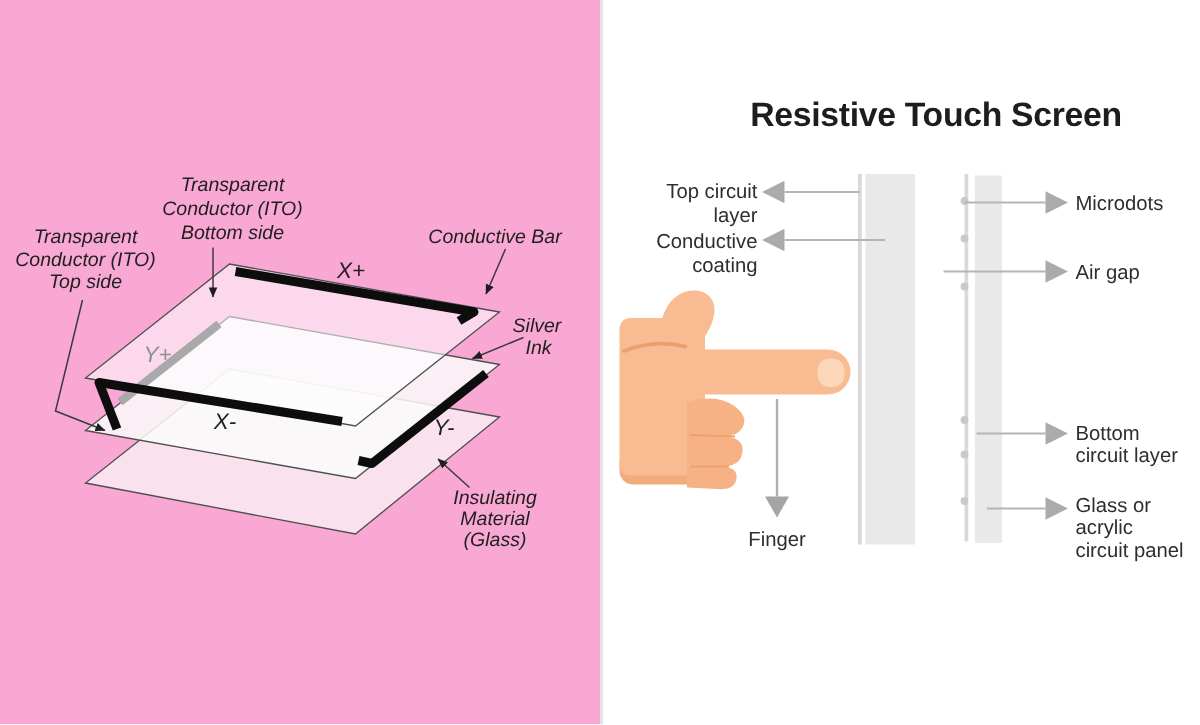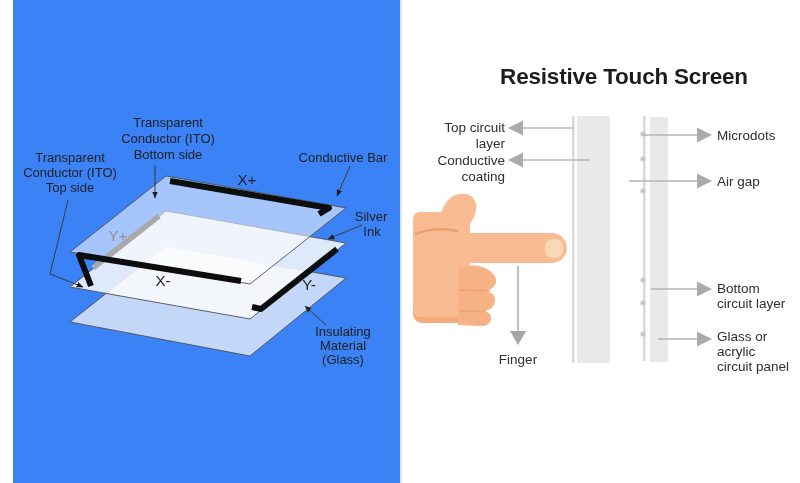--- a/index.html
+++ b/index.html
@@ -1,18 +1,18 @@
 <!DOCTYPE html>
 <html><head>
 <meta charset="utf-8">
 <style>
   html,body{margin:0;padding:0;background:#fff;}
   #canvas{position:relative;width:800px;height:483px;overflow:hidden;font-family:"Liberation Sans",sans-serif;}
   .panel{position:absolute;top:0;height:483px;}
-  #left-panel{left:13px;width:400px;background:#3b82f6;}
+  #left-panel{left:0;width:400px;background:#f9a8d4;font-style:italic;}
   #right-panel{left:400px;width:400px;background:#ffffff;border-left:2px solid #e3e3e3;box-sizing:border-box;}
   svg{display:block;}
   text{font-family:"Liberation Sans",sans-serif;}
   .lbl{fill:#1f1f1f;font-size:13px;}
   .rlbl{fill:#2e2e2e;font-size:13.5px;}
   .elec{fill:#222222;font-size:15px;}
   .leader{stroke:#3a3a3a;stroke-width:1;fill:none;}
   .rleader{stroke:#b5b5b5;stroke-width:1.3;fill:none;}
   .arrowhead{fill:#ababab;}
 </style>

